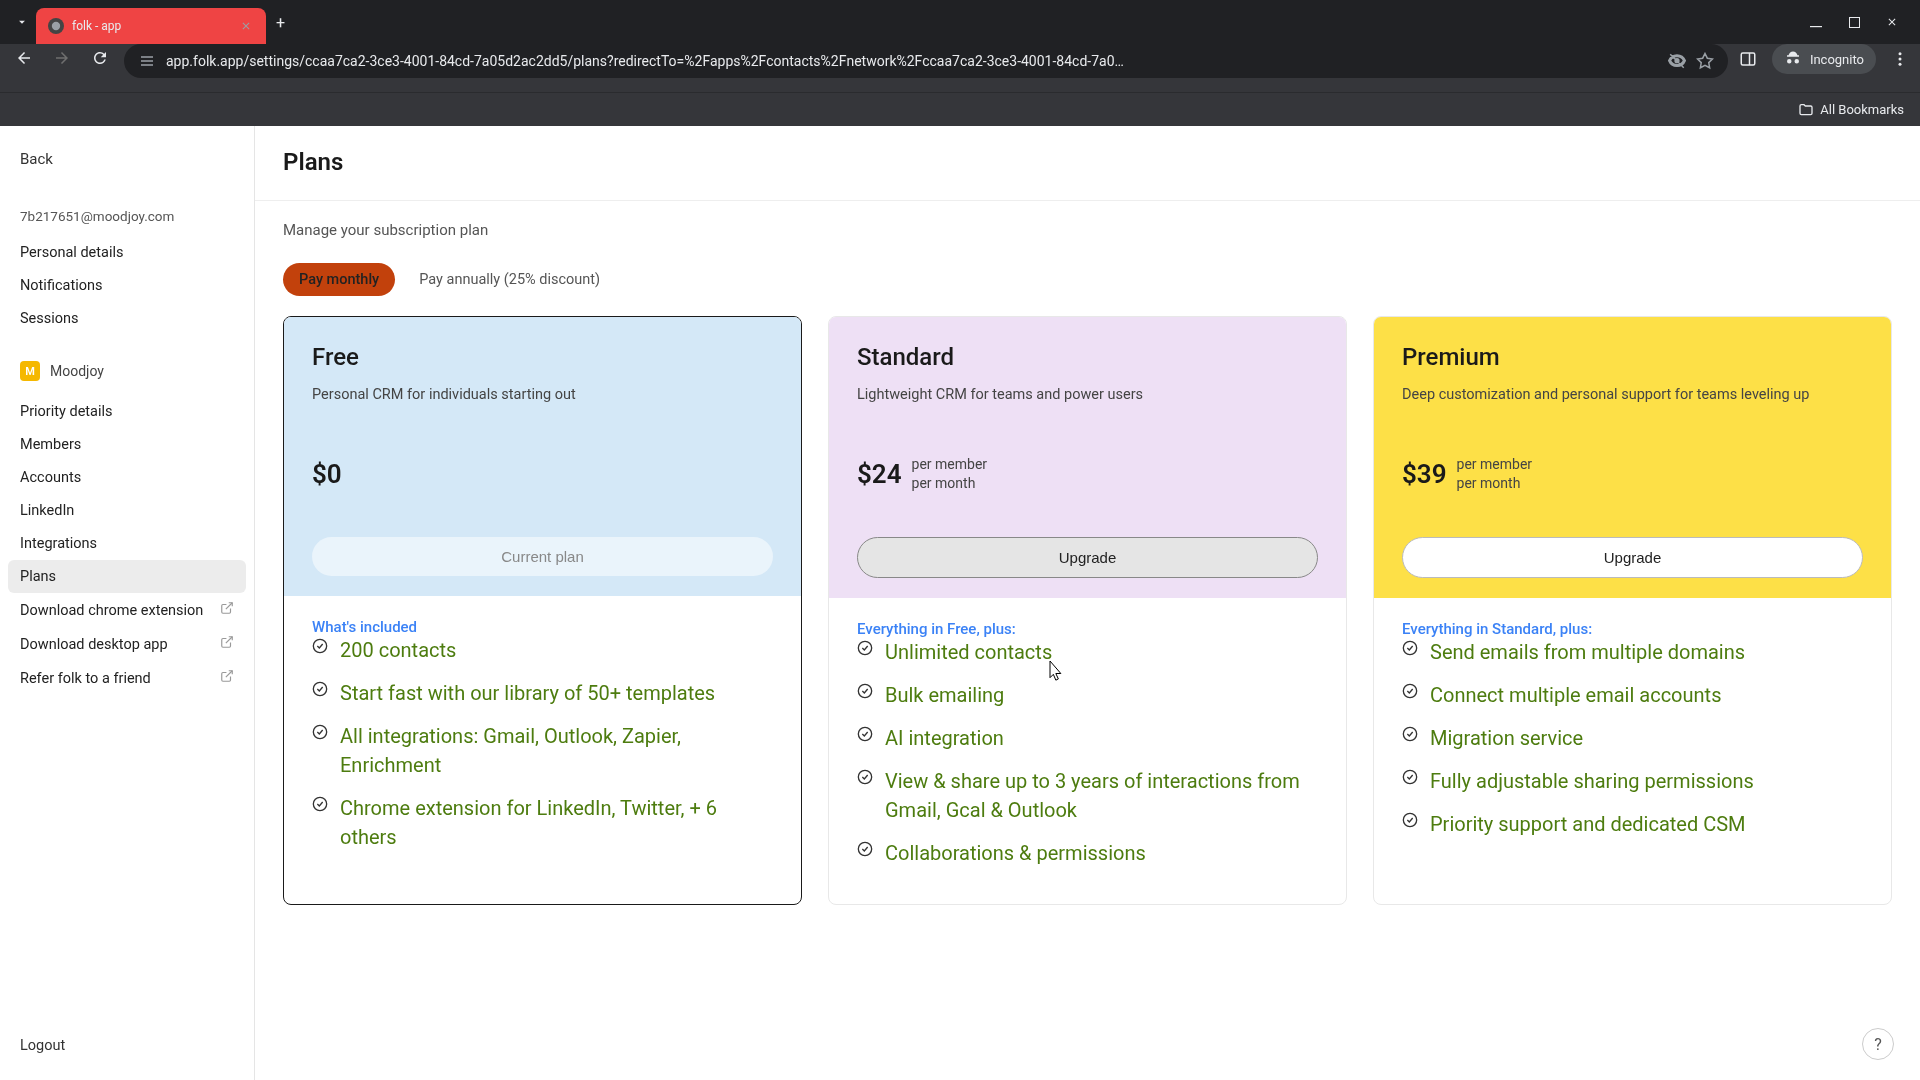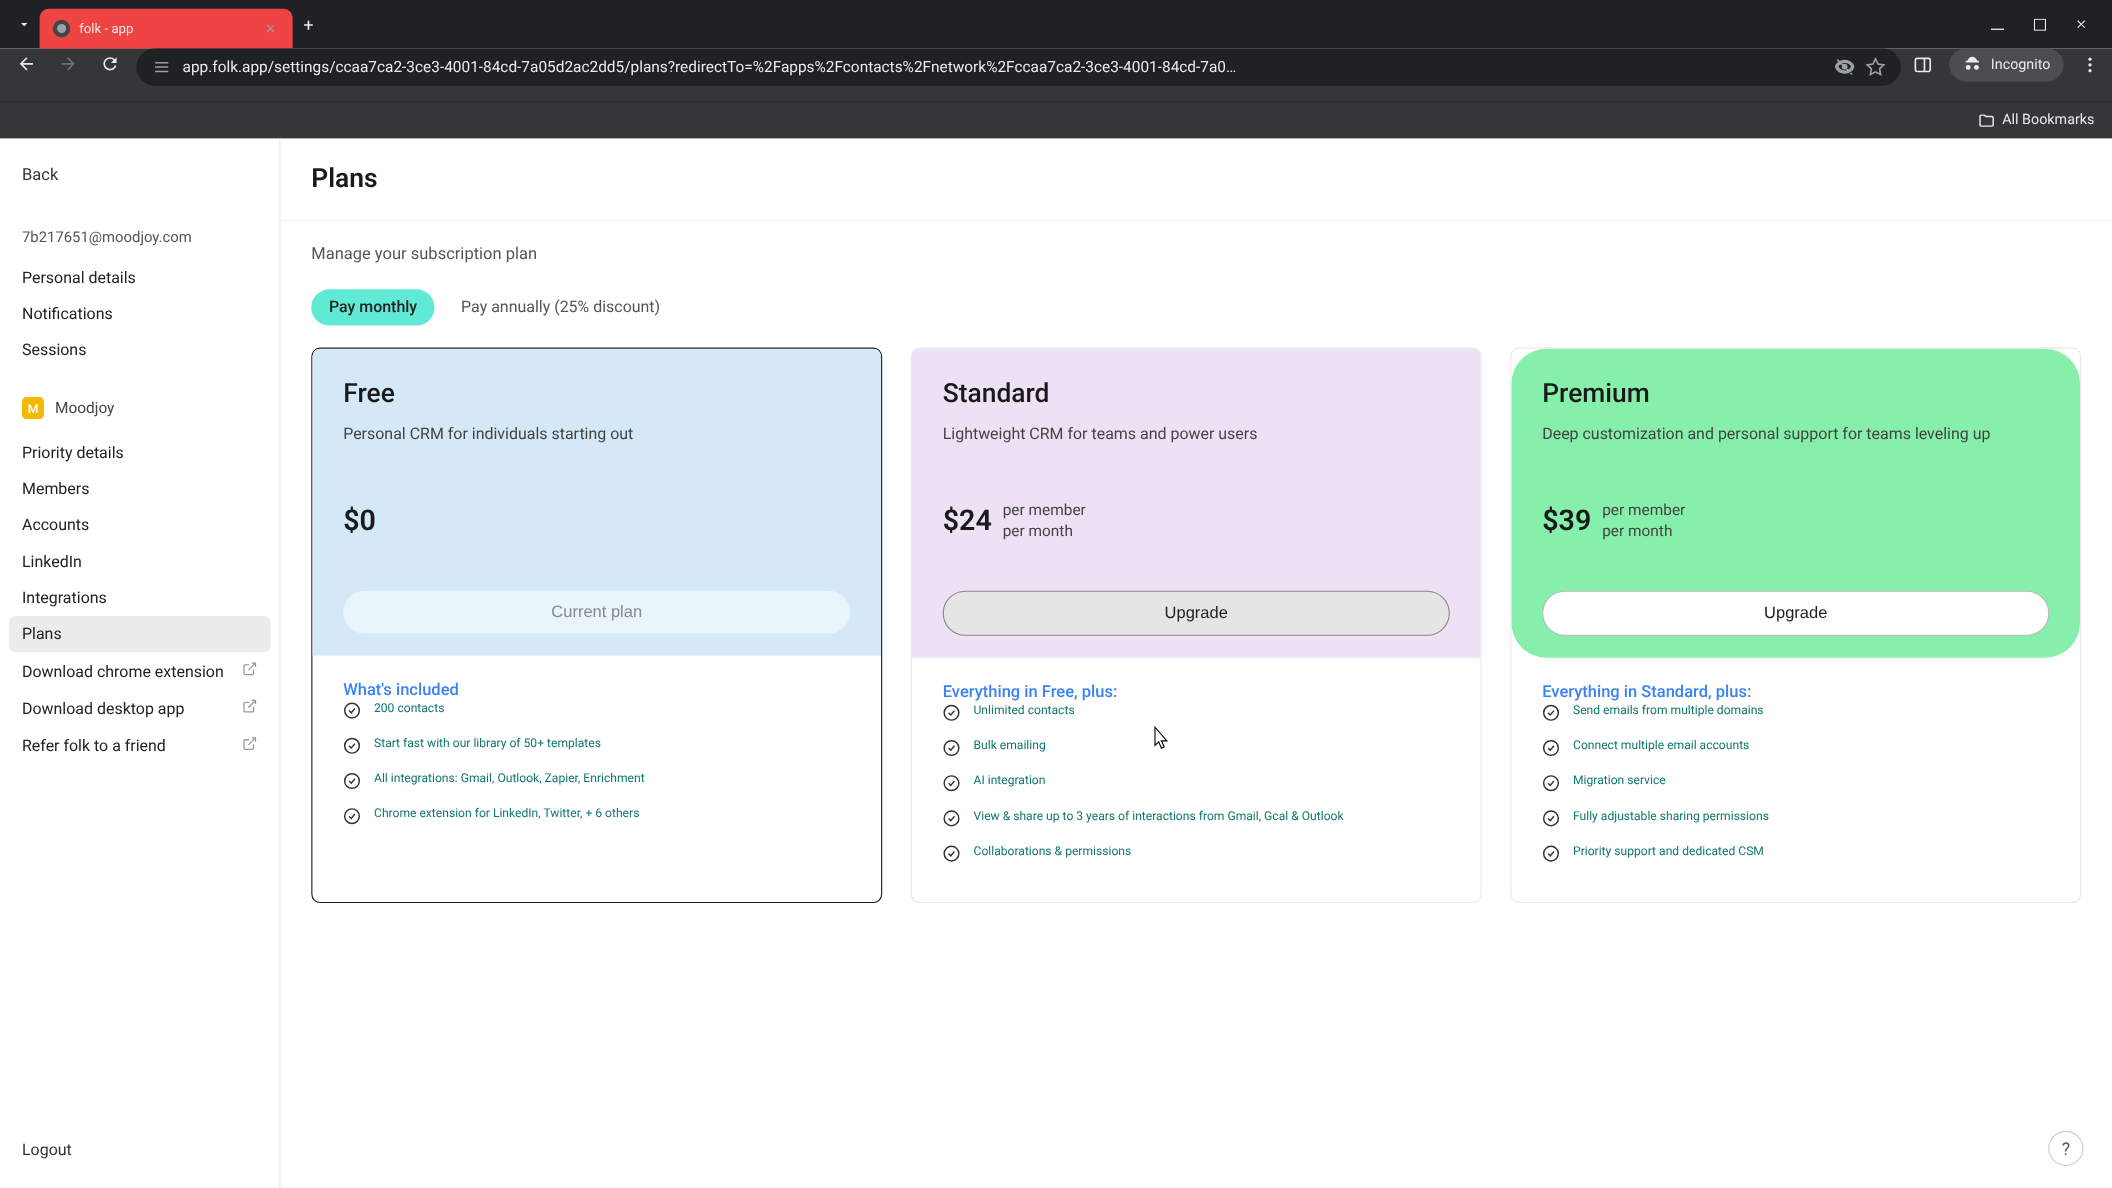--- a/index.html
+++ b/index.html
@@ -46,43 +46,43 @@
 .sidebar-spacer { flex: 1; }
 .logout { font-size: 14.5px; color: #333; padding: 8px 12px; cursor: pointer; }
 
 .main { flex: 1; padding: 22px 28px; overflow-y: auto; position: relative; }
 .page-title { font-size: 24px; font-weight: 600; margin-bottom: 24px; }
 .divider-h { border-bottom: 1px solid #eee; margin: 0 -28px 20px -28px; }
 .subtitle { font-size: 15px; color: #555; margin-bottom: 24px; }
 
 .billing-toggle { display: flex; gap: 8px; margin-bottom: 20px; }
 .toggle-btn { padding: 8px 16px; border-radius: 18px; font-size: 14.5px; cursor: pointer; color: #555; }
-.toggle-btn.active { background: #5eead4; color: #222; font-weight: 500; }
+.toggle-btn.active { background: #c2410c; color: #222; font-weight: 500; }
 
 .plans-row { display: flex; gap: 26px; }
 .plan-card { flex: 1; border-radius: 8px; overflow: hidden; }
 .plan-card.current { border: 1.5px solid #1a1a1a; }
 .plan-card:not(.current) { border: 1px solid #e8e8e8; }
 .plan-header { padding: 26px 28px 20px 28px; }
 .plan-header.free { background: #d4e8f7; }
 .plan-header.standard { background: #eee0f5; }
-.plan-header.premium { background: #86efac; border-radius: 32px; }
+.plan-header.premium { background: #fde047; }
 .plan-name { font-size: 24px; font-weight: 500; margin-bottom: 14px; }
 .plan-desc { font-size: 14.5px; color: #444; line-height: 1.4; margin-bottom: 22px; min-height: 44px; }
 .plan-price-row { display: flex; align-items: center; gap: 10px; min-height: 46px; margin-bottom: 40px; }
 .plan-price { font-size: 26px; font-weight: 600; }
 .plan-price-unit { font-size: 14px; color: #444; line-height: 1.35; }
 .plan-cta { width: 100%; padding: 11px; border-radius: 22px; font-size: 15px; text-align: center; cursor: pointer; border: none; }
 .plan-cta.current { background: rgba(255,255,255,0.5); color: #888; cursor: default; }
 .plan-cta.upgrade { background: #fff; border: 1px solid #bbb; color: #222; }
 .plan-cta.upgrade.hover { background: #e5e5e5; border-color: #888; }
 
 .plan-body { padding: 22px 28px; }
 .plan-body-title { font-size: 15px; font-weight: 500; color: #3b82f6; }
-.feature-item { display: flex; gap: 12px; font-size: 11px; color: #0f766e; line-height: 1.45; margin-bottom: 14px; }
+.feature-item { display: flex; gap: 12px; font-size: 20px; color: #4d7c0f; line-height: 1.45; margin-bottom: 14px; }
 .feature-check { flex-shrink: 0; width: 16px; height: 16px; margin-top: 2px; }
 
 .help-btn { position: absolute; bottom: 20px; right: 26px; width: 32px; height: 32px; border-radius: 50%; border: 1px solid #ccc; background: #fff; display: flex; align-items: center; justify-content: center; font-size: 16px; color: #555; cursor: pointer; }
 
 .cursor-pointer { position: absolute; left: 790px; top: 533px; pointer-events: none; z-index: 100; }
 .cursor-pointer svg { width: 20px; height: 24px; }
 </style>
 </head>
 <body>
 

